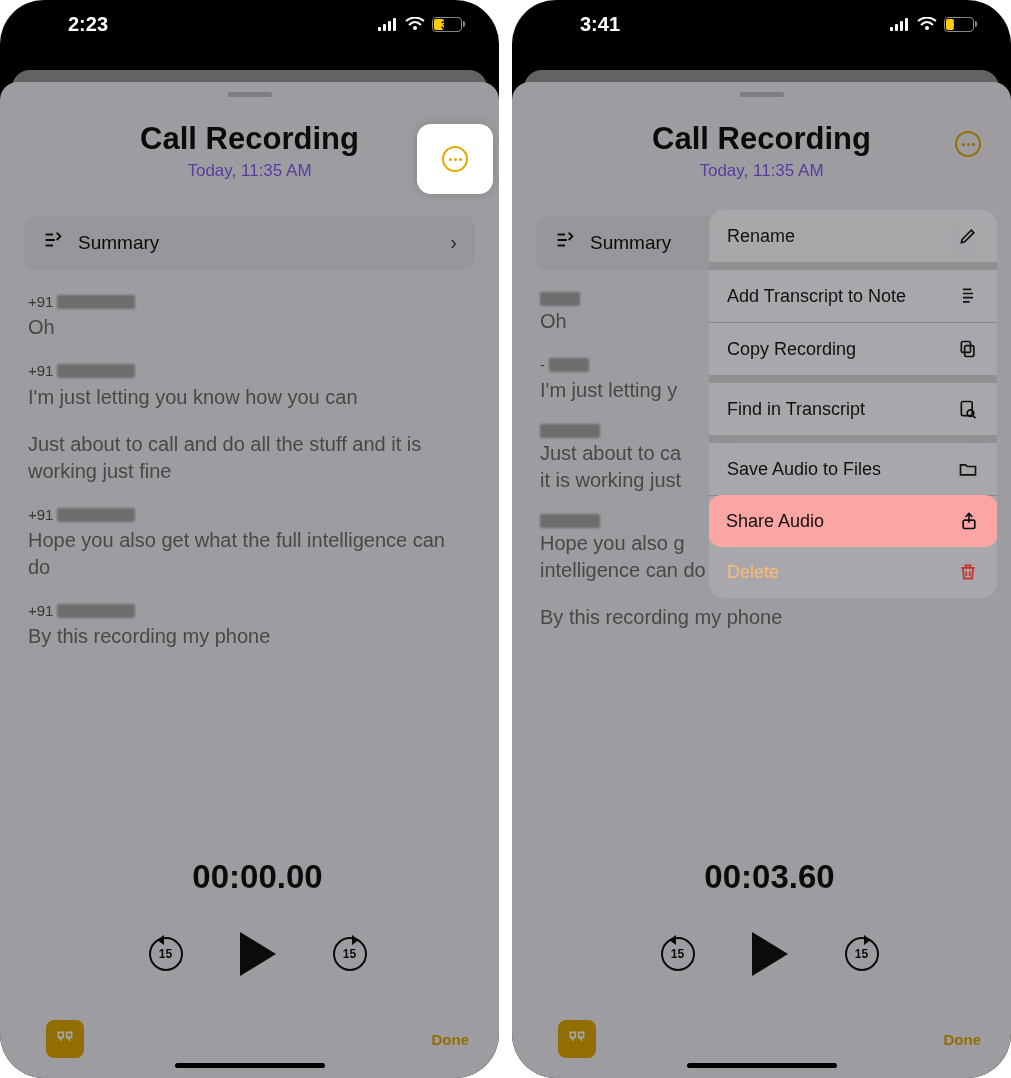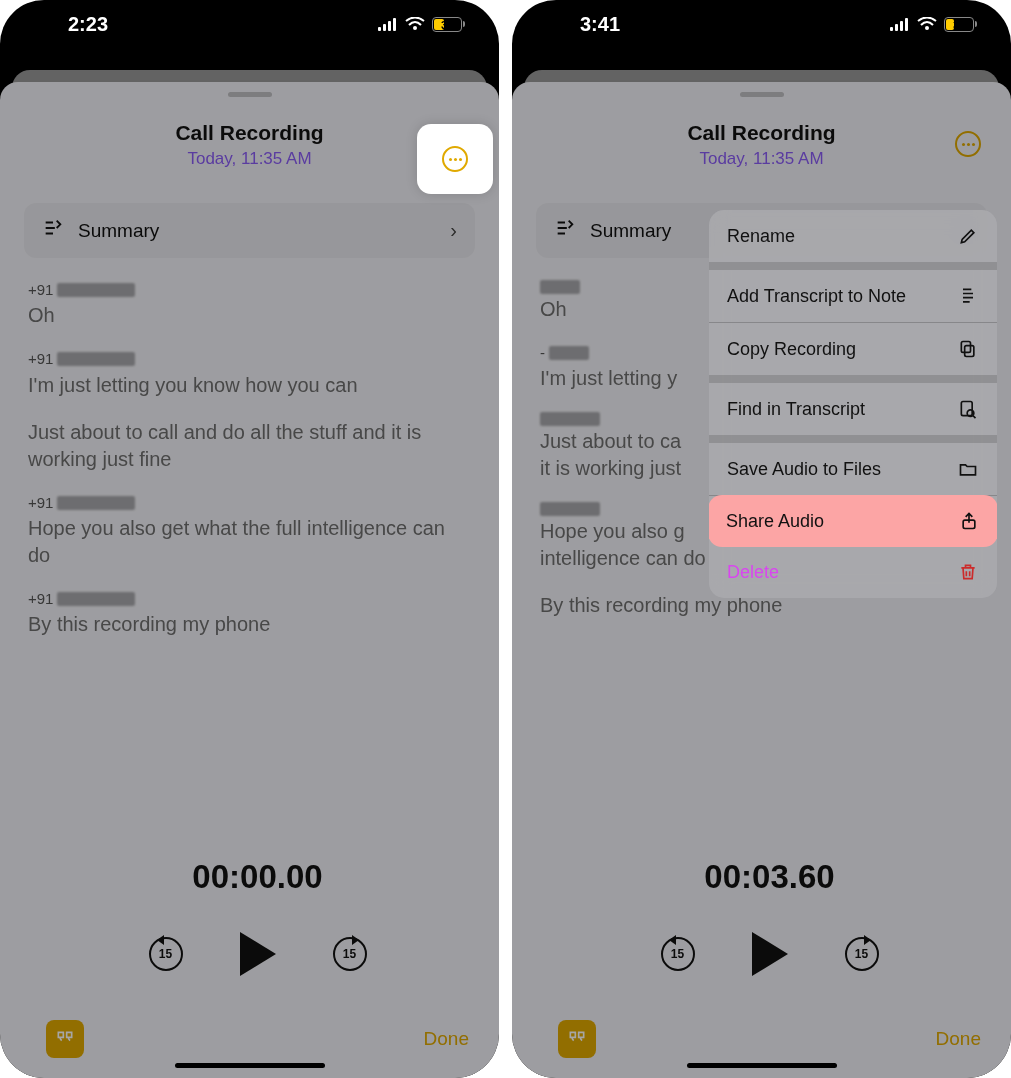--- a/index.html
+++ b/index.html
@@ -101,21 +101,21 @@
     background: #c0c0c4;
     border-radius: 3px;
     margin: 0 auto 24px;
   }
   .header {
     position: relative;
     text-align: center;
     padding: 0 24px;
   }
   .title {
-    font-size: 21px;
+    font-size: 31px;
     font-weight: 700;
     color: #111;
   }
   .subtitle {
     font-size: 17px;
     color: #8b5cf6;
     margin-top: 4px;
   }
   .more-btn {
     position: absolute;
@@ -268,22 +268,22 @@
     width: 38px; height: 38px;
     background: #e0a900;
     border-radius: 8px;
     display: flex;
     align-items: center;
     justify-content: center;
     color: #fff;
   }
   .done-btn {
     color: #e0a900;
-    font-size: 19px;
-    font-weight: 400;
+    font-size: 15px;
+    font-weight: 700;
     padding-left: 40px;
   }
   .home-ind {
     position: absolute;
     bottom: 10px;
     left: 50%;
     transform: translateX(-50%);
     width: 150px;
     height: 5px;
     background: #000;
@@ -307,21 +307,21 @@
     align-items: center;
     padding: 15px 18px;
     font-size: 18px;
     color: #111;
     border-bottom: 0.5px solid rgba(0,0,0,0.2);
   }
   .menu-item.sep-after {
     border-bottom: 8px solid rgba(100,100,100,0.35);
   }
   .menu-item:last-child { border-bottom: none; }
-  .menu-item.delete { color: #d946ef; }
+  .menu-item.delete { color: #fdba74; }
   .menu-item.highlighted {
     background: #fca5a5;
     border-radius: 14px;
     margin: -1px;
     position: relative;
     z-index: 2;
     border-bottom: none;
   }
   .menu-icon {
     width: 22px; height: 22px;

